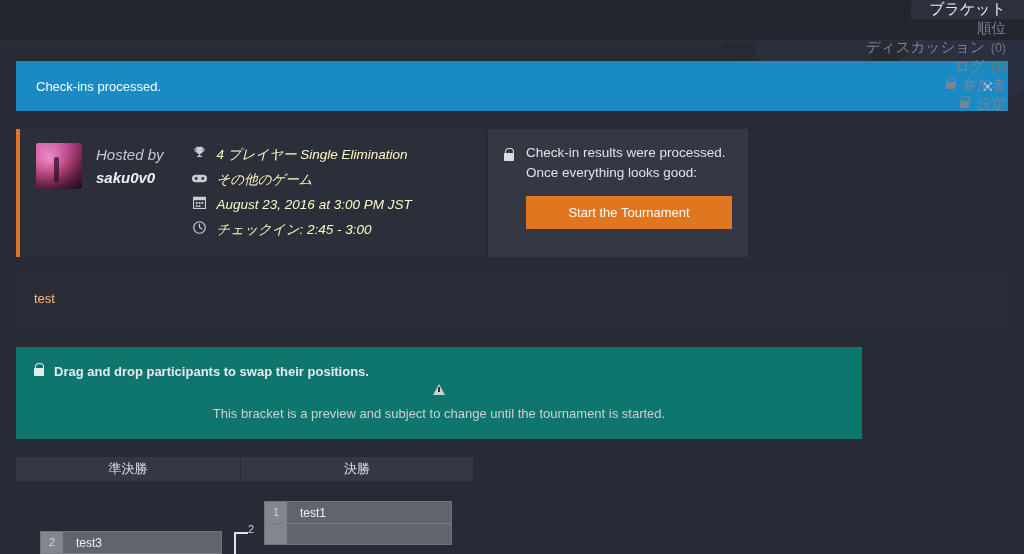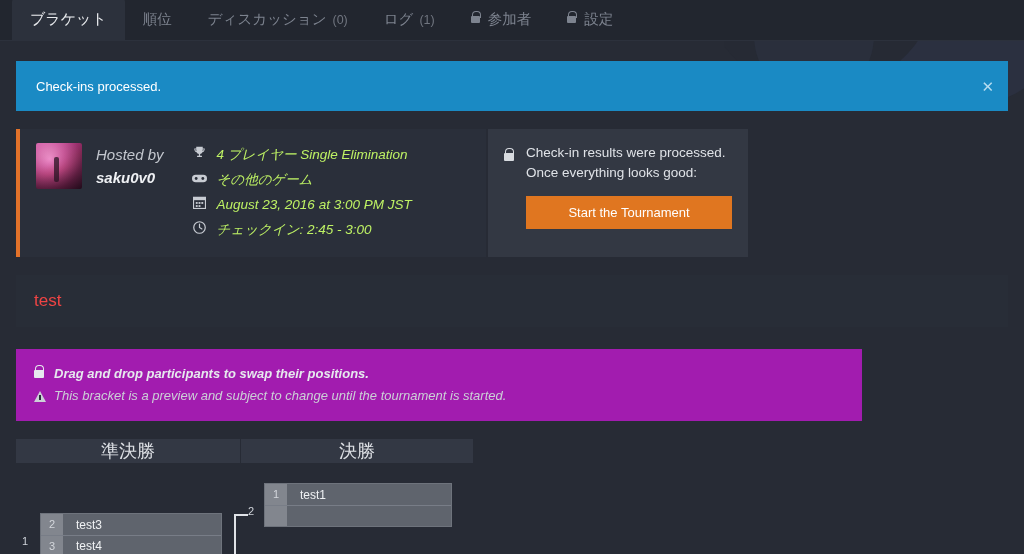--- a/index.html
+++ b/index.html
@@ -29,23 +29,24 @@
     background: #2a2f3c;
   }
 
   
   .tabbar {
     position: relative;
     height: 41px;
     background: #22262f;
     display: flex;
     align-items: flex-end;
-    padding-left: 12px;
+    padding-left: 4px;
     border-bottom: 1px solid #2c313c;
     z-index: 3;
+    flex-direction: column;
   }
   .tab {
     height: 41px;
     display: flex;
     align-items: center;
     gap: 6px;
     padding: 0 18px;
     font-size: 14.5px;
     color: #7d838f;
     white-space: nowrap;
@@ -134,21 +135,21 @@
     border-radius: 2px;
   }
   .hosted-by { color: #c3c7ce; font-size: 15px; line-height: 1.6; }
   .host-name { color: #eef0f3; font-size: 15px; font-weight: bold; line-height: 1.5; }
 
   .meta { margin-left: 28px; }
   .meta-row {
     display: flex;
     align-items: center;
     gap: 10px;
-    color: #bef264;
+    color: #fef9c3;
     font-size: 13.5px;
     line-height: 1.85;
     white-space: nowrap;
   }
   .mico { width: 15px; flex: 0 0 15px; text-align: center; color: #c8ccd3; font-size: 13px; display:inline-block; }
 
   
   .checkin-panel {
     margin-left: 2px;
     flex: 0 0 260px;
@@ -176,43 +177,42 @@
     font-size: 13px;
     font-family: inherit;
     cursor: pointer;
   }
 
   
   .desc {
     margin: 18px 16px 0 16px;
     background: #282d37;
     padding: 16px 18px;
-    color: #ef4444;
-    font-size: 17px;
+    color: #fdba74;
+    font-size: 13px;
     min-height: 50px;
   }
 
   
   .notice {
     margin: 22px 16px 0 16px;
-    background: #a21caf;
+    background: #0f766e;
     padding: 14px 18px;
     width: 846px;
     min-height: 66px;
-    font-style: italic;
   }
   .notice-row {
     display: flex;
     align-items: center;
     gap: 8px;
     font-size: 13px;
     line-height: 1.7;
   }
   .notice-row.bold { color: #e6e9ee; font-weight: bold; }
-  .notice-row.warn { color: #ccd0d7; }
+  .notice-row.warn { color: #ccd0d7; flex-direction: column; }
   .tri {
     width: 0; height: 0;
     border-left: 6px solid transparent;
     border-right: 6px solid transparent;
     border-bottom: 11px solid #ccd0d7;
     position: relative;
     flex: 0 0 12px;
   }
   .tri::after {
     content: "";
@@ -224,21 +224,21 @@
   .notice-row.bold .lock { background: #e6e9ee; width: 10px; height: 8px; flex:0 0 10px;}
   .notice-row.bold .lock::before { border-color: #e6e9ee; }
 
   
   .bracket { position: relative; margin: 18px 16px 0 16px; }
   .rounds { display: flex; gap: 1px; }
   .round-head {
     height: 24px;
     background: #333844;
     color: #dde0e5;
-    font-size: 18px;
+    font-size: 13px;
     display: flex;
     align-items: center;
     justify-content: center;
   }
   .round-head.r1 { width: 224px; }
   .round-head.r2 { width: 232px; text-align: center; }
 
   .bracket-area { position: relative; height: 110px; margin-top: 20px; }
 
   .match {

